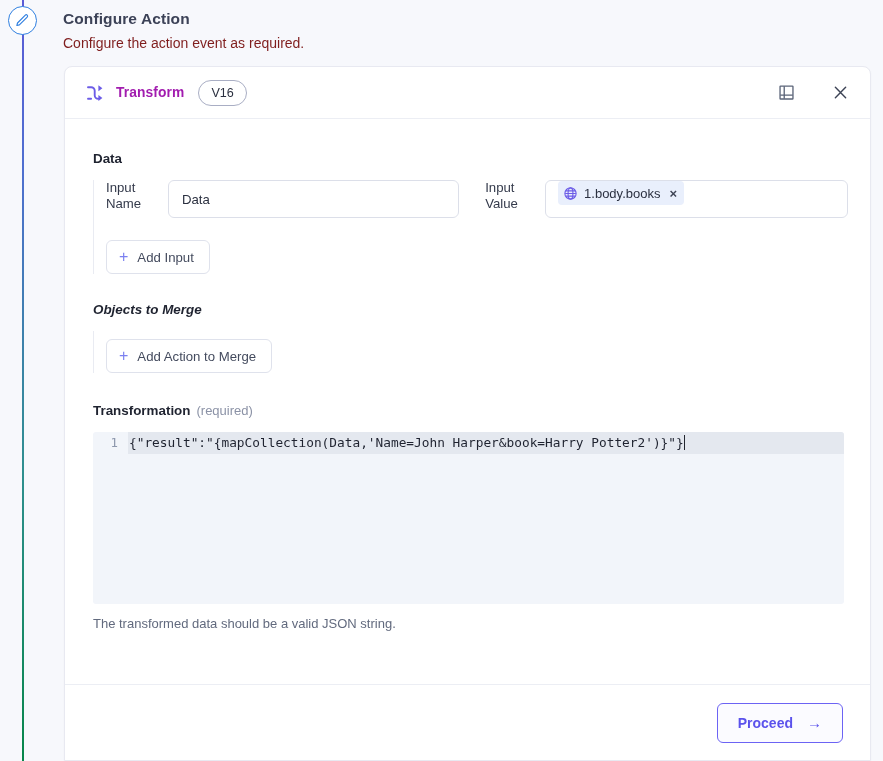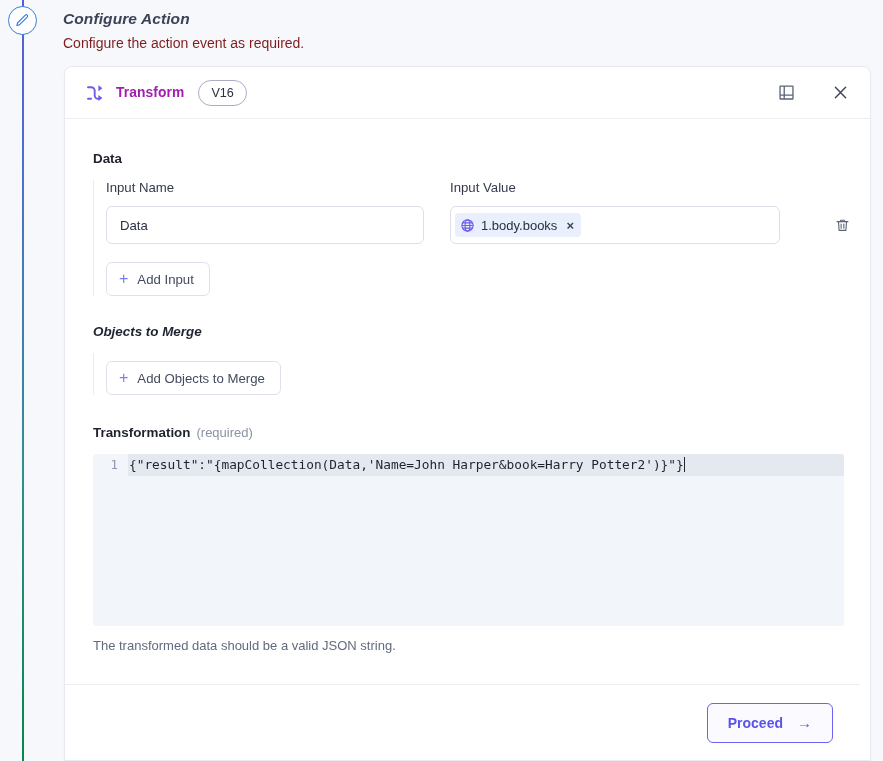--- a/index.html
+++ b/index.html
@@ -29,21 +29,21 @@
     width: 29px; height: 29px; border-radius: 50%;
     background: #ffffff; border: 1.6px solid #2f7fe0;
     display: flex; align-items: center; justify-content: center;
   }
   .rail-node svg { display: block; }
 
   
   .page-head { position: absolute; left: 63px; top: 8px; width: 600px; }
   .page-title {
     font-size: 15.5px; font-weight: 700; color: #3c4257;
-    letter-spacing: .1px; margin: 0; line-height: 22px; font-style: italic;
+    letter-spacing: .1px; margin: 0; line-height: 22px;
   }
   .page-sub {
     font-size: 14px; color: #7f1d1d; margin: 4px 0 12px 0; line-height: 18px;
   }
 
   
   .card {
     position: absolute; left: 64px; top: 66px;
     width: 807px; height: 695px;
     background: #ffffff;
@@ -79,36 +79,36 @@
   .sec-title {
     font-size: 13.4px; font-weight: 700; color: #1f2330; margin: 0 0 14px 0;
   }
   .sec-title .req {
     font-weight: 400; color: #8b92a6; font-size: 13px; margin-left: 6px;
   }
 
   .indent { padding-left: 12px; border-left: 1px solid #e9ebf2; }
 
   .field-row { display: flex; gap: 26px; align-items: flex-end; }
-  .field { display: flex; flex-direction: column; }
+  .field { display: flex; flex-direction: row; }
   .field-label {
     font-size: 13.2px; color: #343a4b; margin-bottom: 10px; line-height: 16px;
   }
   .txt-input {
     height: 38px; border: 1px solid #dcdfe9; border-radius: 6px;
     background: #fff; font-size: 13.2px; color: #2b3040;
     padding: 0 13px; font-family: "Liberation Sans", sans-serif; outline: none;
     display: flex; align-items: center;
   }
   .w-name { width: 318px; }
   .w-value { width: 330px; }
 
   .token-box {
     height: 38px; border: 1px solid #dcdfe9; border-radius: 6px; background: #fff;
-    display: flex; align-items: center; padding: 0 4px;
+    display: flex; padding: 0 12px;
   }
   .token {
     display: inline-flex; align-items: center; gap: 6px;
     background: #e9effc; border-radius: 4px; height: 24px; padding: 0 7px 0 5px;
     font-size: 13px; color: #2b3040;
   }
   .token .globe { width: 15px; height: 15px; flex: 0 0 15px; }
   .token .tok-x {
     font-size: 13px; color: #3e4455; cursor: pointer; line-height: 1;
     margin-left: 3px; font-weight: 600;
@@ -151,21 +151,21 @@
     display: inline-block; width: 1px; height: 15px; background: #22262f;
     vertical-align: -3px;
   }
 
   .helper {
     margin-top: 12px; font-size: 13px; color: #626a7e;
   }
 
   
   .card-foot {
-    position: absolute; left: 0; right: 10px; bottom: 0; height: 76px;
+    position: absolute; left: 0; right: 0; bottom: 0; height: 76px;
     border-top: 1px solid #eceef4; background: #fff;
     display: flex; align-items: center; justify-content: flex-end; padding-right: 27px;
   }
   .proceed {
     height: 40px; padding: 0 20px; border: 1.4px solid #6c63f4; border-radius: 6px;
     background: #fbfbff; color: #5b52ec; font-size: 14px; font-weight: 700;
     display: inline-flex; align-items: center; gap: 14px; cursor: pointer;
     font-family: "Liberation Sans", sans-serif;
   }
   .proceed .arr { font-size: 15px; font-weight: 400; }
@@ -261,21 +261,21 @@
         <button class="add-btn">
           <span class="plus">+</span>
           <span>Add Input</span>
         </button>
       </div>
 
       <h2 class="sec-title sec-merge">Objects to Merge</h2>
       <div class="indent">
         <button class="add-btn" style="margin-top:8px">
           <span class="plus">+</span>
-          <span>Add Objects to Merge</span>
+          <span>Add Action to Merge</span>
         </button>
       </div>
 
       <h2 class="sec-title sec-xform">
         <span>Transformation</span><span class="req">(required)</span>
       </h2>
 
       <div class="editor">
         <div class="code-line">
           <span class="gutter">1</span>

